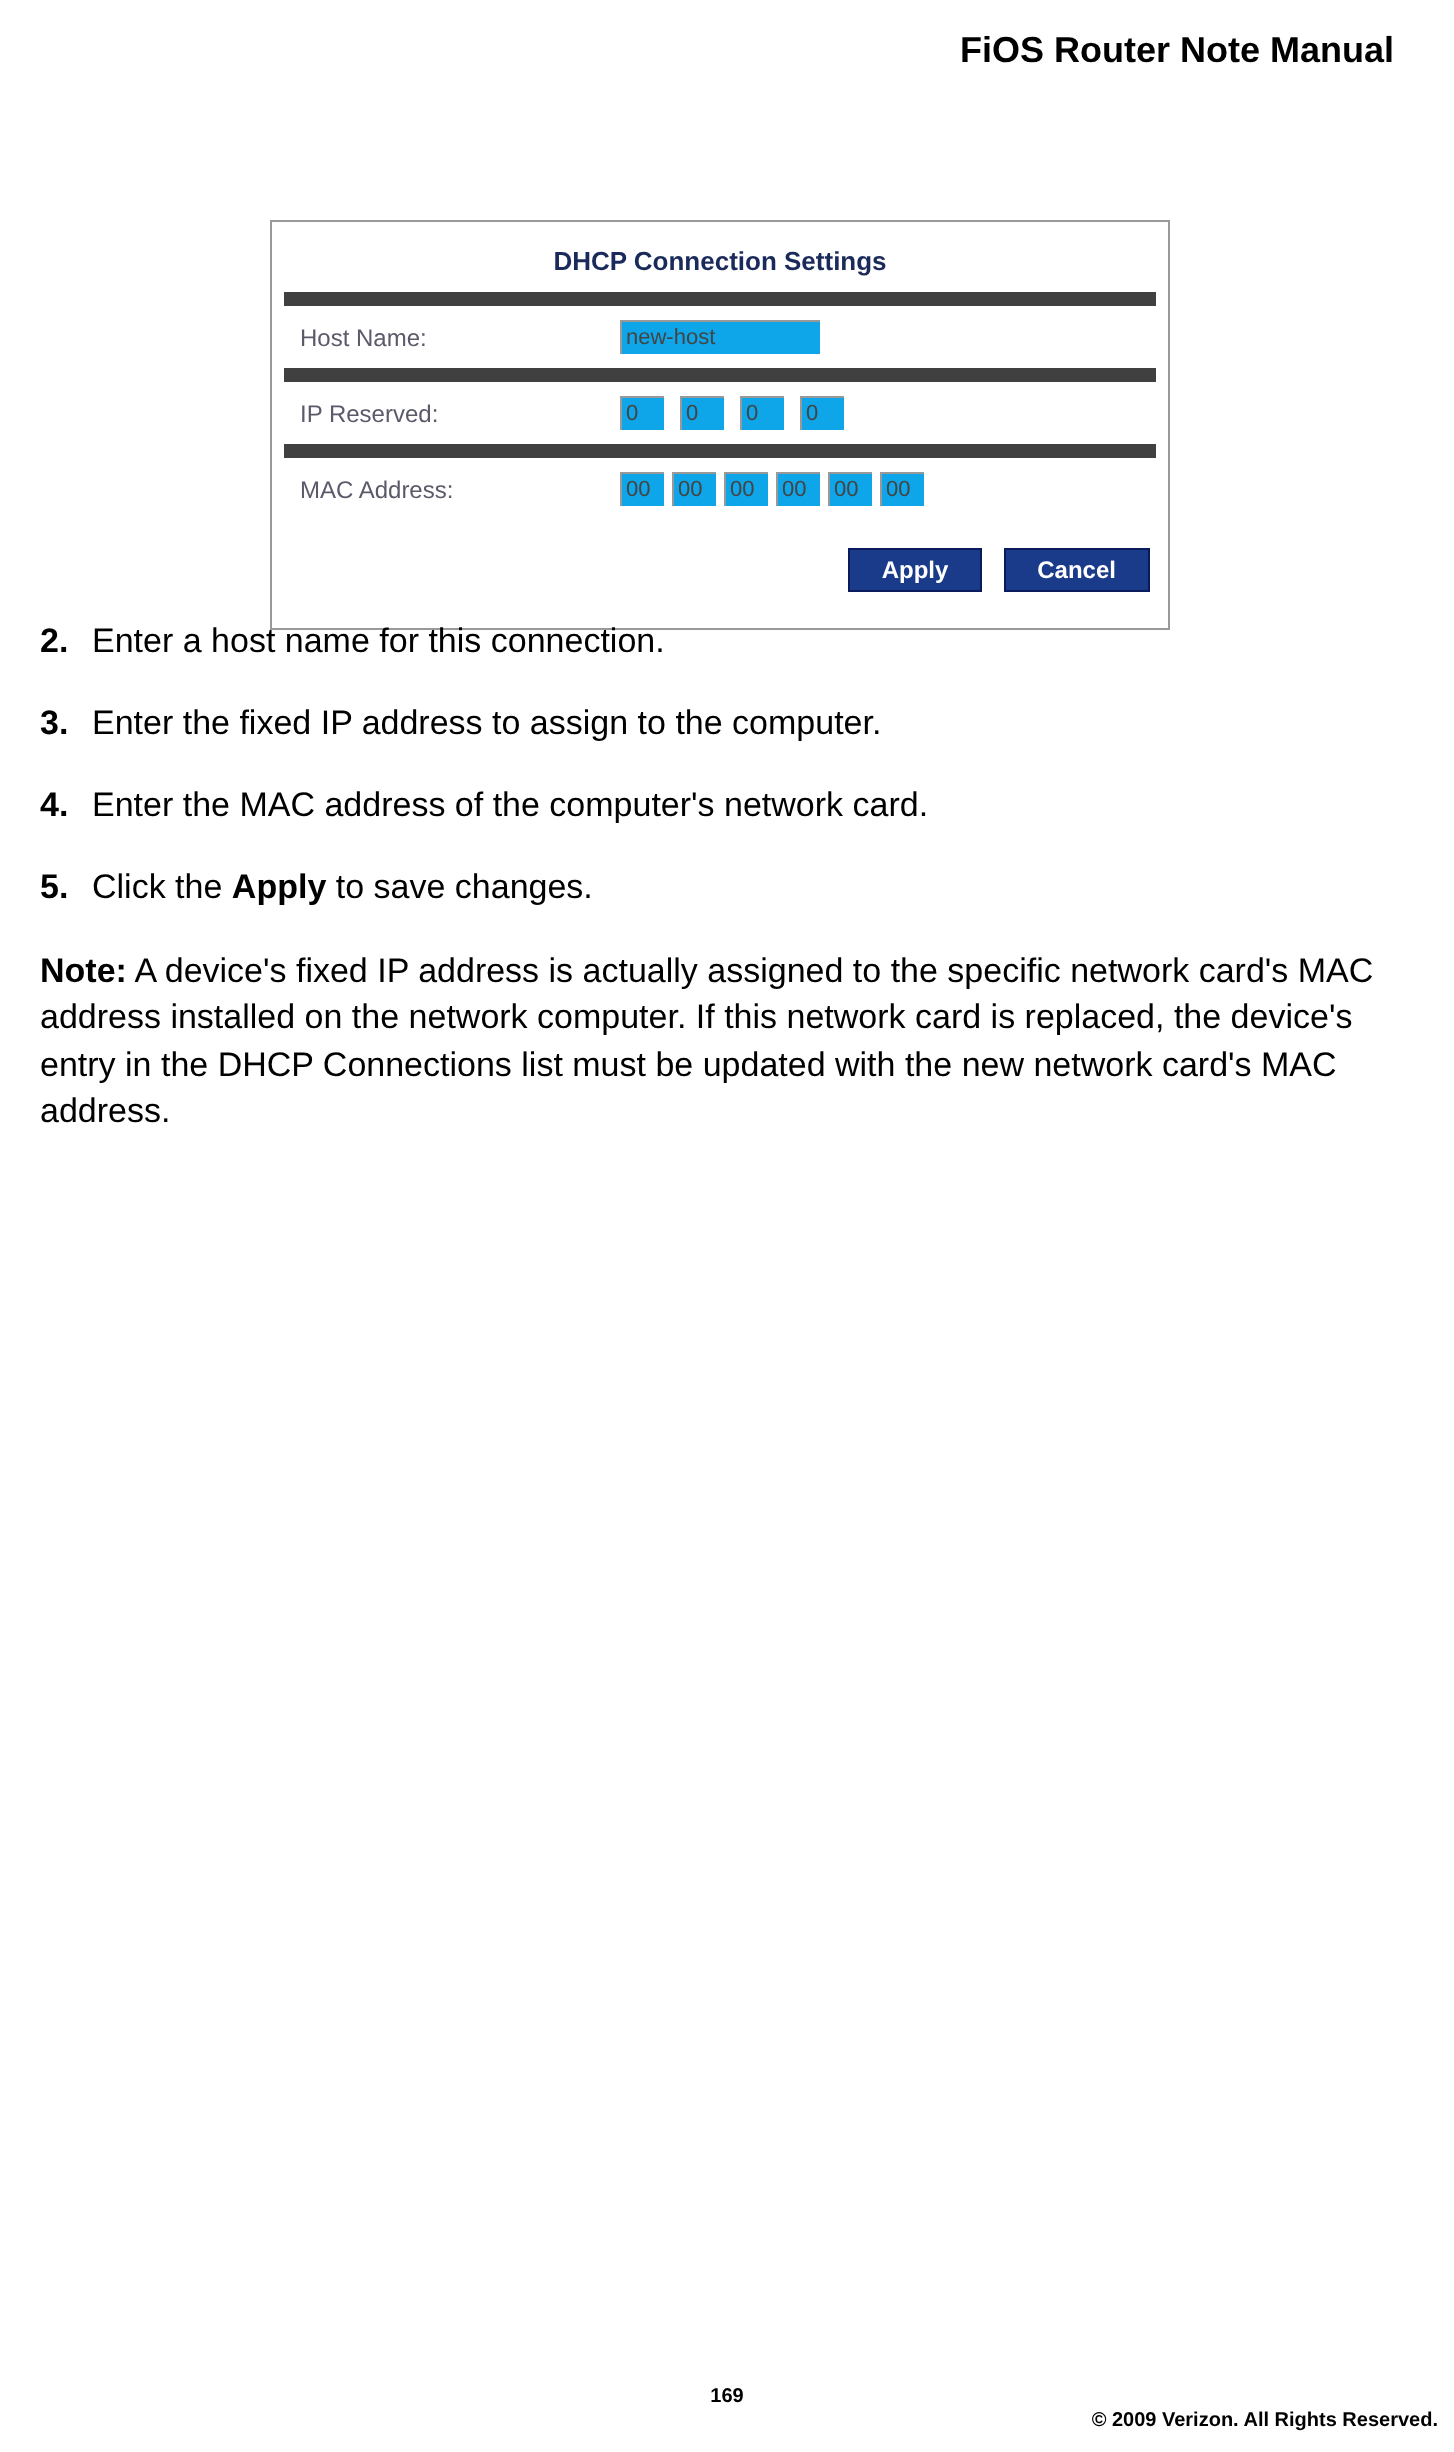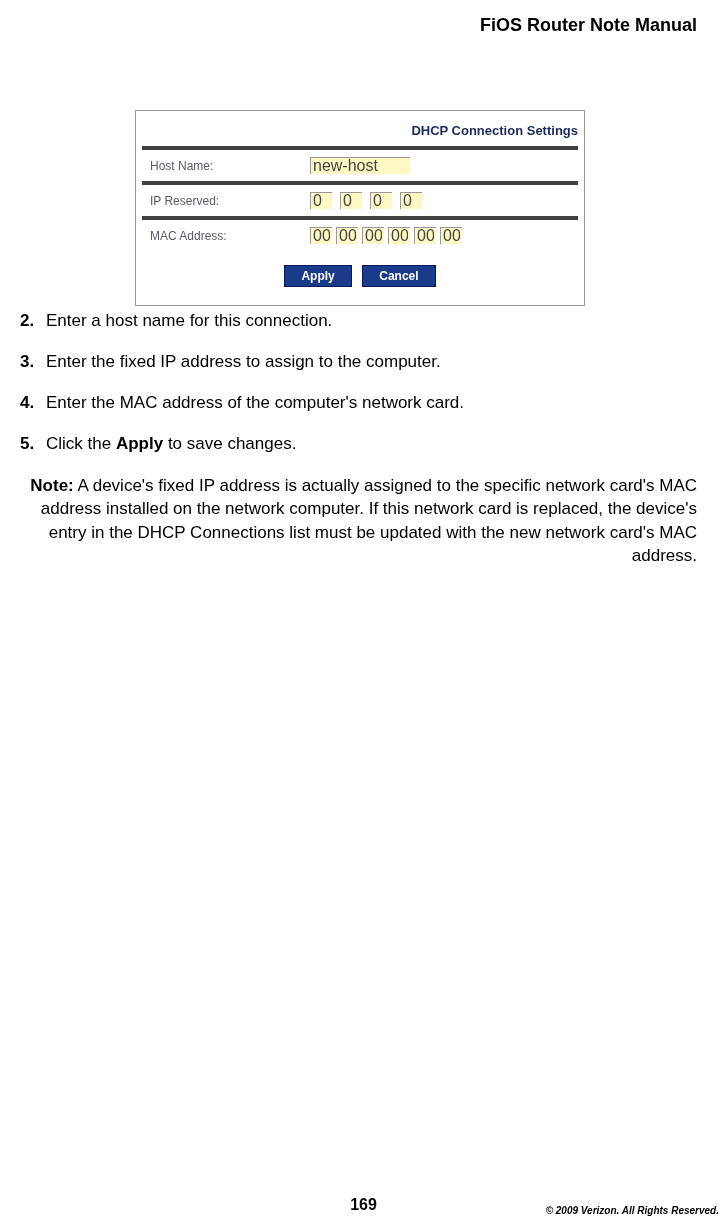--- a/index.html
+++ b/index.html
@@ -22,50 +22,50 @@
     .figure-box {
       position: absolute;
       top: 110px;
       left: 135px;
       width: 450px;
       border: 1px solid #999;
       background: #fff;
       padding: 6px;
     }
     .panel-title {
-      text-align: right;
+      text-align: center;
       font-weight: bold;
       font-size: 13px;
       color: #1a2a5a;
       padding: 6px 0 8px 0;
     }
     .form-row {
       display: flex;
       align-items: center;
-      border-top: 4px solid #404040;
+      border-top: 7px solid #404040;
       padding: 7px 8px;
       font-size: 12px;
       color: #5a5a6a;
     }
     .form-label { width: 160px; }
     .form-input {
-      font-size: 16px;
+      font-size: 11px;
       border: 1px solid #999;
       border-right: 0;
       border-bottom: 0;
       height: 17px;
-      background: #fef9c3;
+      background: #0ea5e9;
       padding: 0 2px;
       color: #444;
     }
     .w-host { width: 100px; }
     .w-ip { width: 22px; margin-right: 8px; }
     .w-mac { width: 22px; margin-right: 4px; }
     .button-row {
-      text-align: center;
+      text-align: right;
       padding: 14px 0 12px 0;
     }
     .btn {
       display: inline-block;
       background: #1a3a8a;
       color: #fff;
       font-size: 12px;
       font-weight: bold;
       padding: 3px 16px;
       margin: 0 3px;
@@ -88,37 +88,35 @@
       font-weight: 900;
       width: 26px;
       flex-shrink: 0;
     }
     .step-text { flex: 1; }
     .bold { font-weight: 900; }
     .para {
       font-size: 17px;
       line-height: 1.38;
       margin-bottom: 20px;
-      text-align: right;
     }
     .page-num {
       position: absolute;
-      bottom: 12px;
+      bottom: 22px;
       left: 0; right: 0;
       text-align: center;
       font-weight: 900;
-      font-size: 16px;
+      font-size: 10px;
     }
     .copyright {
       position: absolute;
       bottom: 10px;
       right: 8px;
       font-size: 10px;
       font-weight: bold;
-      font-style: italic;
     }
   </style>
 </head>
 <body>
 
 <div class="header-title">FiOS Router Note Manual</div>
 
 <div class="figure-box">
   <div class="panel-title">DHCP Connection Settings</div>
 

